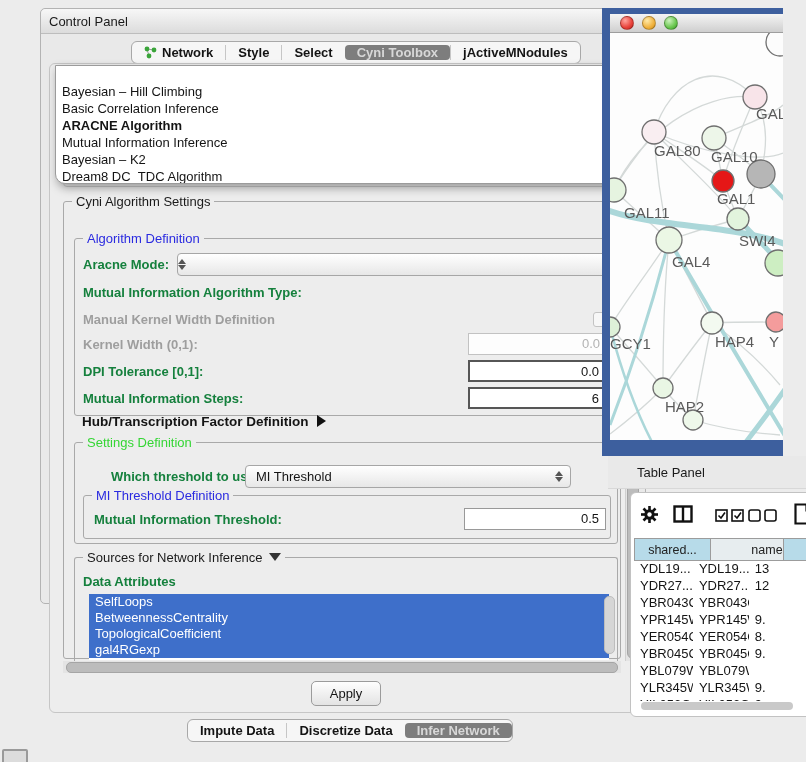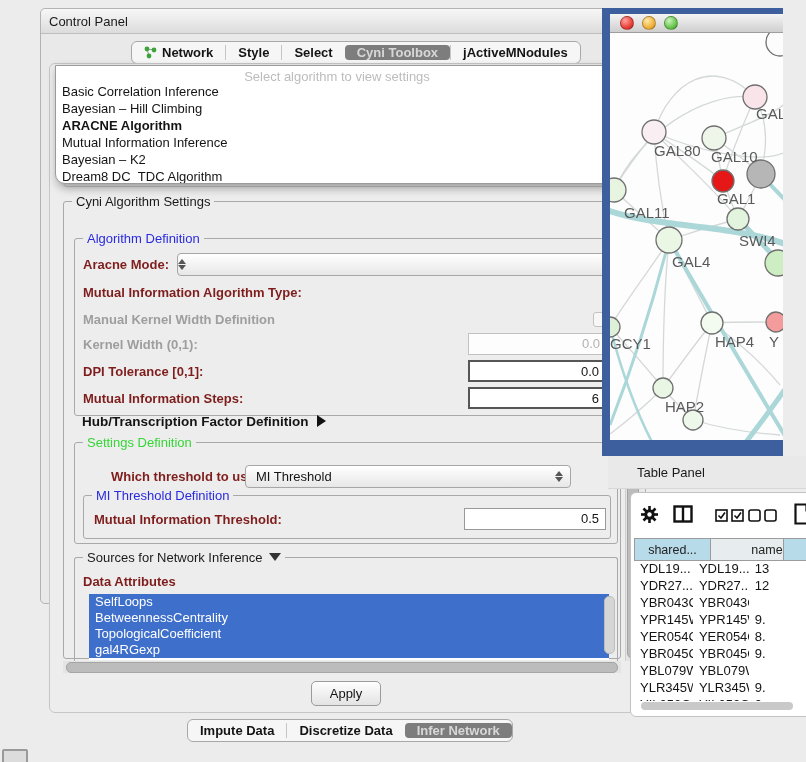--- a/index.html
+++ b/index.html
@@ -38,21 +38,21 @@
       background:linear-gradient(#fdfdfd,#e6e6e6);box-shadow:0 0 4px 2px rgba(90,150,230,.75);}
 
   .content-frame{left:8px;top:54px;width:590px;height:650px;border:1px solid #c6c6c6;border-radius:6px;background:#ededed;box-sizing:border-box;}
 
   
   .grp{border:1px solid #a9a9a9;border-radius:3px;box-sizing:border-box;}
   .legend{position:absolute;top:-8px;left:8px;background:#ededed;padding:0 4px;font-size:13px;color:#1a1a1a;white-space:nowrap;}
   .legend.blue{color:#2a2ae0;}
   .legend.green{color:#35d635;}
 
-  .blabel{font-size:13px;font-weight:bold;color:#7f1d1d;white-space:nowrap;}
+  .blabel{font-size:13px;font-weight:bold;color:#15803d;white-space:nowrap;}
   .blabel.dis{color:#9e9e9e;}
 
   .combo{background:linear-gradient(#ffffff,#e7e7e7);border:1px solid #a6a6a6;border-radius:4px;
       box-sizing:border-box;display:flex;align-items:center;}
   .combo .cval{font-size:13px;color:#141414;padding-left:10px;flex:1;}
   .carr{display:flex;flex-direction:column;align-items:center;margin-right:7px;gap:1px;}
   .carr i{width:0;height:0;border-left:4px solid transparent;border-right:4px solid transparent;display:block;}
   .carr .up{border-bottom:5px solid #555;}
   .carr .dn{border-top:5px solid #555;}
 
@@ -235,24 +235,23 @@
         </div>
       <div class="tab">
           <span>Discretize Data</span>
         </div>
       <div class="tab active">
           <span>Infer Network</span>
         </div>
     </div>
 
     <div class="abs popup">
-      <div class="pop-prompt">Select algorithm to view settings</div>
       <div class="pop-list">
+          <div class="pop-item">Bayesian – Hill Climbing</div>
           <div class="pop-item">Basic Correlation Inference</div>
-          <div class="pop-item">Bayesian – Hill Climbing</div>
           <div class="pop-item bold">ARACNE Algorithm</div>
           <div class="pop-item">Mutual Information Inference</div>
           <div class="pop-item">Bayesian – K2</div>
           <div class="pop-item">Dream8 DC_TDC Algorithm</div>
         </div>
     </div>
   </div>
 
   <span class="abs splitter-mark"></span>
 

